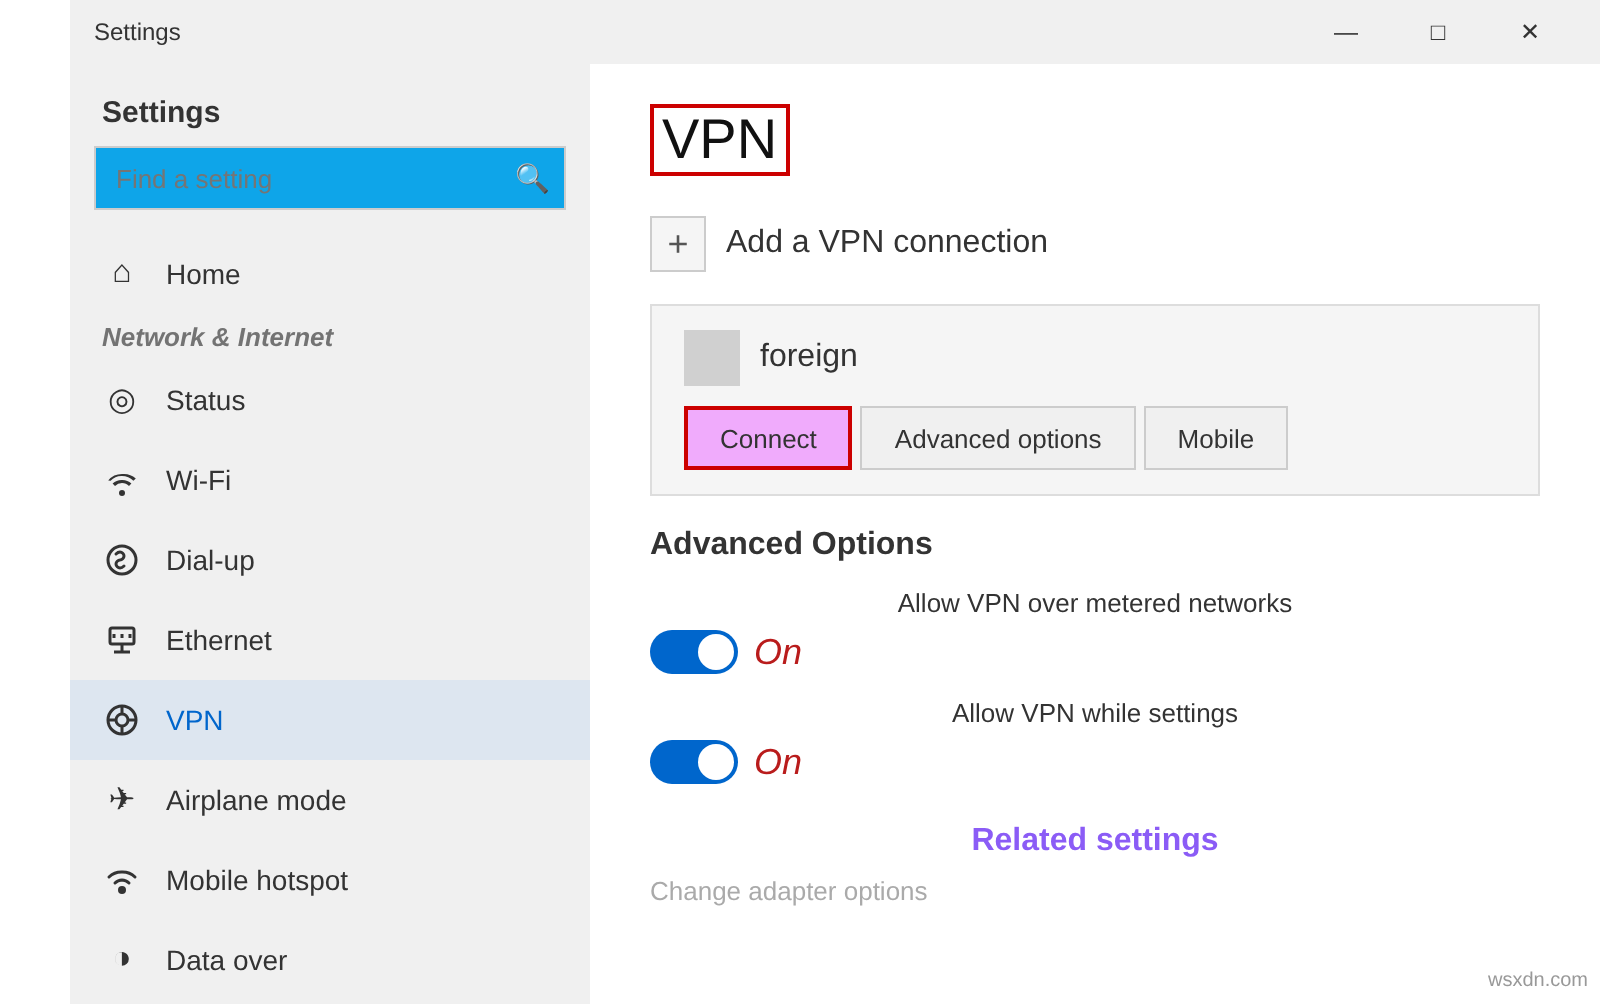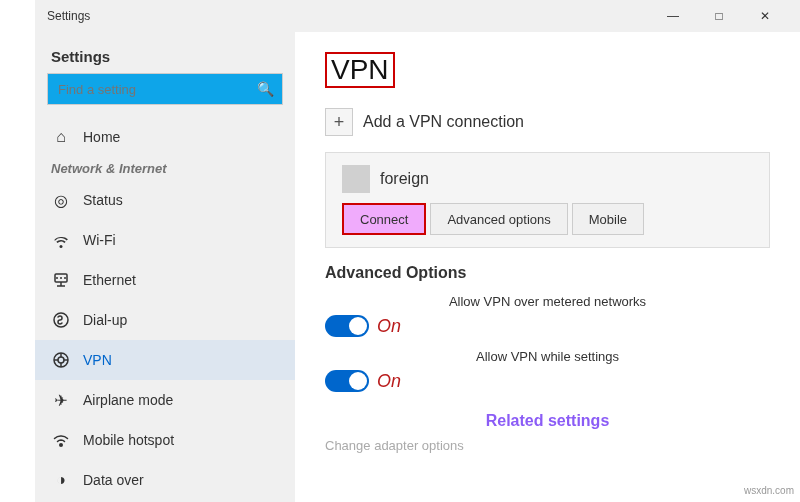--- a/index.html
+++ b/index.html
@@ -341,39 +341,39 @@
             <path d="M9 10.5c1.4 0 2.6.6 3.5 1.5l1.2-1.2A6.5 6.5 0 0 0 9 9a6.5 6.5 0 0 0-4.7 1.8l1.2 1.2A4.8 4.8 0 0 1 9 10.5z" fill="#333"></path>
             <path d="M9 7C11.2 7 13.2 7.9 14.7 9.4l1.2-1.2A9 9 0 0 0 9 6a9 9 0 0 0-6.9 3.2L3.3 9.4A7.3 7.3 0 0 1 9 7z" fill="#333"></path>
           </svg>
         </span>
         <span class="item-label">Wi-Fi</span>
       </div>
 
       <div class="sidebar-item">
         <span class="item-icon">
           <svg width="18" height="18" viewBox="0 0 18 18" fill="none">
+            <circle cx="9" cy="9" r="7" stroke="#333" stroke-width="1.5" fill="none"></circle>
+            <path d="M6 6c0 0 1-1 2-1s2 1 2 2-1 2-2 2-2 1-2 2 1 2 2 2 2-1 2-1" stroke="#333" stroke-width="1.5" fill="none" stroke-linecap="round"></path>
+          </svg>
+        </span>
+        <span class="item-label">Dial-up</span>
+      </div>
+
+      <div class="sidebar-item">
+        <span class="item-icon">
+          <svg width="18" height="18" viewBox="0 0 18 18" fill="none">
             <rect x="3" y="3" width="12" height="8" rx="1" stroke="#333" stroke-width="1.5" fill="none"></rect>
             <line x1="9" y1="11" x2="9" y2="15" stroke="#333" stroke-width="1.5"></line>
             <line x1="5" y1="15" x2="13" y2="15" stroke="#333" stroke-width="1.5"></line>
             <line x1="5" y1="6" x2="5" y2="8" stroke="#333" stroke-width="1.5"></line>
             <line x1="9" y1="6" x2="9" y2="8" stroke="#333" stroke-width="1.5"></line>
             <line x1="13" y1="6" x2="13" y2="8" stroke="#333" stroke-width="1.5"></line>
           </svg>
         </span>
         <span class="item-label">Ethernet</span>
-      </div>
-
-      <div class="sidebar-item">
-        <span class="item-icon">
-          <svg width="18" height="18" viewBox="0 0 18 18" fill="none">
-            <circle cx="9" cy="9" r="7" stroke="#333" stroke-width="1.5" fill="none"></circle>
-            <path d="M6 6c0 0 1-1 2-1s2 1 2 2-1 2-2 2-2 1-2 2 1 2 2 2 2-1 2-1" stroke="#333" stroke-width="1.5" fill="none" stroke-linecap="round"></path>
-          </svg>
-        </span>
-        <span class="item-label">Dial-up</span>
       </div>
 
       <div class="sidebar-item active">
         <span class="item-icon">
           <svg width="18" height="18" viewBox="0 0 18 18" fill="none">
             <circle cx="9" cy="9" r="7" stroke="#333" stroke-width="1.5" fill="none"></circle>
             <circle cx="9" cy="9" r="3" stroke="#333" stroke-width="1.5" fill="none"></circle>
             <line x1="9" y1="2" x2="9" y2="6" stroke="#333" stroke-width="1.5"></line>
             <line x1="9" y1="12" x2="9" y2="16" stroke="#333" stroke-width="1.5"></line>
             <line x1="2" y1="9" x2="6" y2="9" stroke="#333" stroke-width="1.5"></line>

